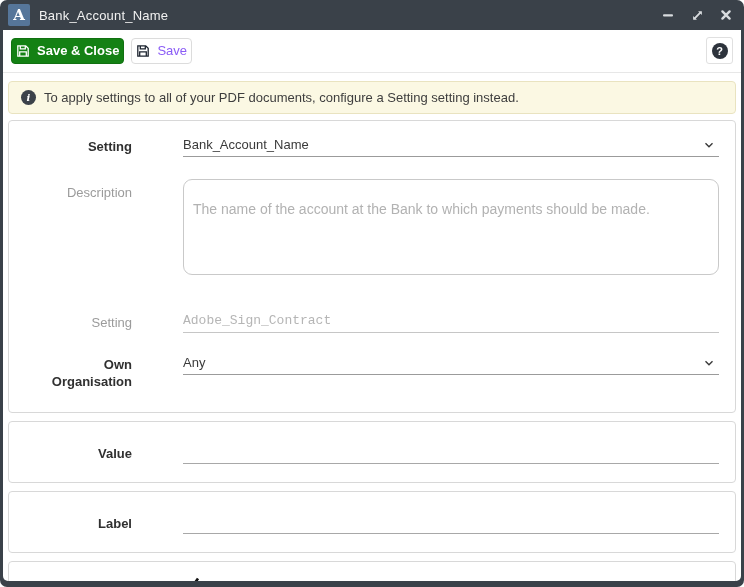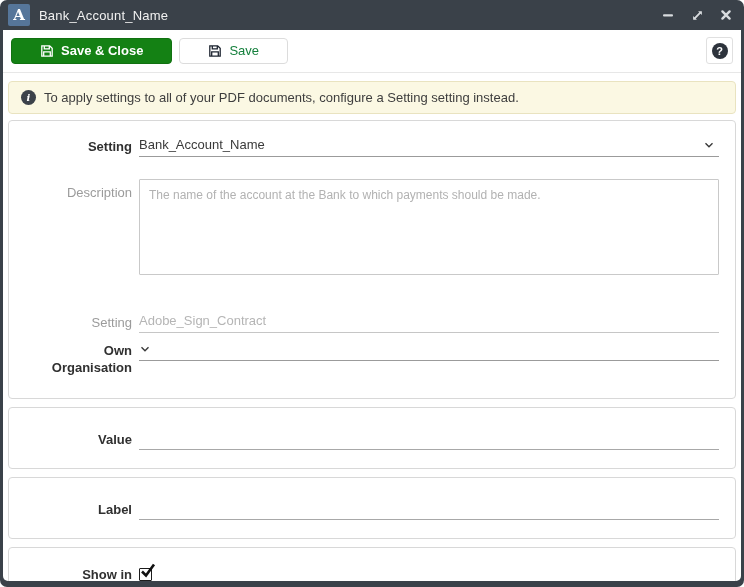--- a/index.html
+++ b/index.html
@@ -43,33 +43,33 @@
   }
 
   
   .toolbar {
     display:flex; align-items:center;
     padding:7px 8px 8px 8px;
     border-bottom:1px solid #e7e7e7;
   }
   .btn {
     display:inline-flex; align-items:center; gap:7px;
-    height:26px; padding:0 28px;
+    height:26px; padding:0 4px;
     font-size:13px;
     border-radius:4px;
     cursor:pointer;
     user-select:none;
   }
   .btn-primary {
     background:#148114; color:#ffffff;
     border:1px solid #117111;
     font-weight:bold;
   }
   .btn-secondary {
-    background:#ffffff; color:#15803d;
+    background:#ffffff; color:#8b5cf6;
     border:1px solid #dcdcdc;
     margin-left:7px;
   }
   .btn-help {
     margin-left:auto;
     width:27px; height:27px; padding:0;
     justify-content:center;
     background:#ffffff;
     border:1px solid #e0e0e0;
     border-radius:3px;
@@ -103,21 +103,21 @@
   }
 
   .panel {
     background:#ffffff;
     border:1px solid #d8d8d8;
     border-radius:4px;
     padding:12px 16px 12px 12px;
     margin-bottom:8px;
   }
 
-  .row { display:flex; }
+  .row { display:flex;gap:44px; }
   .lbl {
     flex:0 0 118px;
     text-align:right;
     font-size:13px; font-weight:bold; color:#303030;
     padding-right:7px;
     line-height:17px;
   }
   .lbl.muted { color:#9b9b9b; font-weight:normal; }
   .lbl .narrow { display:inline-block; max-width:72px; }
   .field { flex:1; min-width:0; }
@@ -128,40 +128,40 @@
     border-bottom:1px solid #9b9b9b;
     cursor:pointer;
   }
   .select-value { flex:1; font-size:13px; color:#3a3a3a; }
   .chevron { color:#3a3a3a; margin-right:4px; }
 
   .text-underline {
     width:100%;
     height:24px;
     border:none; border-bottom:1px solid #a8a8a8;
-    font-family:Liberation Sans, sans-serif; font-size:13px; color:#3a3a3a;
+    font-family:Liberation Mono, monospace; font-size:13px; color:#3a3a3a;
     outline:none; background:transparent;
   }
   .text-underline.disabled { color:#b5b5b5; border-bottom-color:#c6c6c6; }
 
   textarea.desc {
     width:100%; height:96px;
     border:1px solid #c9c9c9;
-    border-radius:1px;
+    border-radius:9px;
     resize:none;
-    font-family:inherit; font-size:12px; color:#3a3a3a;
-    padding:8px 9px;
+    font-family:inherit; font-size:14px; color:#3a3a3a;
+    padding:21px 9px;
     outline:none;
   }
   textarea.desc::placeholder { color:#b2b2b2; }
 
   .pad-top-sm { padding-top:5px; }
   .mt-lg { margin-top:22px; }
   .mt-xl { margin-top:30px; }
-  .mt-sm { margin-top:4px; }
+  .mt-sm { margin-top:18px; }
   .pb-extra { padding-bottom:22px; }
 
   .checkbox {
     position:relative;
     display:inline-block;
     width:13px; height:13px;
     border:1.6px solid #1c1c1c;
     border-radius:1px;
     margin-top:2px;
     cursor:pointer;
@@ -263,20 +263,21 @@
           <div class="lbl muted pad-top-sm">Setting</div>
           <div class="field">
             <input class="text-underline disabled" type="text" disabled="" value="Adobe_Sign_Contract" style="">
           </div>
         </div>
 
         <div class="row mt-sm">
           <div class="lbl pad-top-sm">Own Organisation</div>
           <div class="field">
             <div class="select-box">
+              <span class="select-value">Any</span>
               <span class="chevron">
                 <svg width="12" height="12" viewBox="0 0 12 12" fill="none" stroke="currentColor" stroke-width="1.4">
                   <path d="M2.5 4.3 L6 7.8 L9.5 4.3"></path>
                 </svg>
               </span>
             </div>
           </div>
         </div>
 
       </div>

